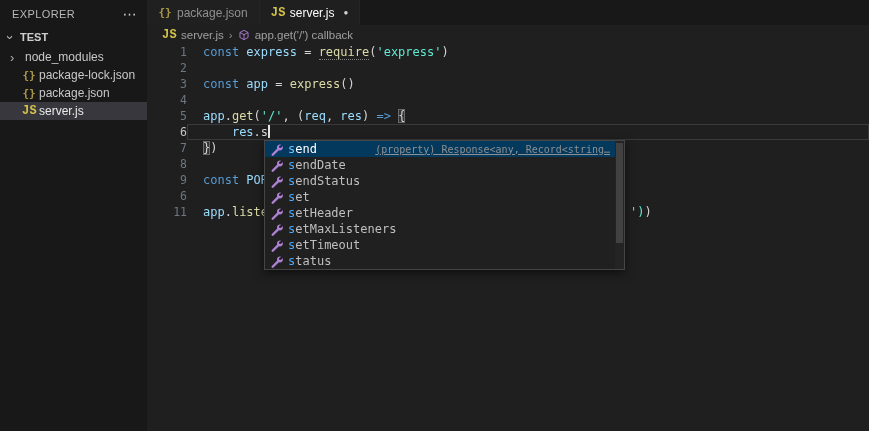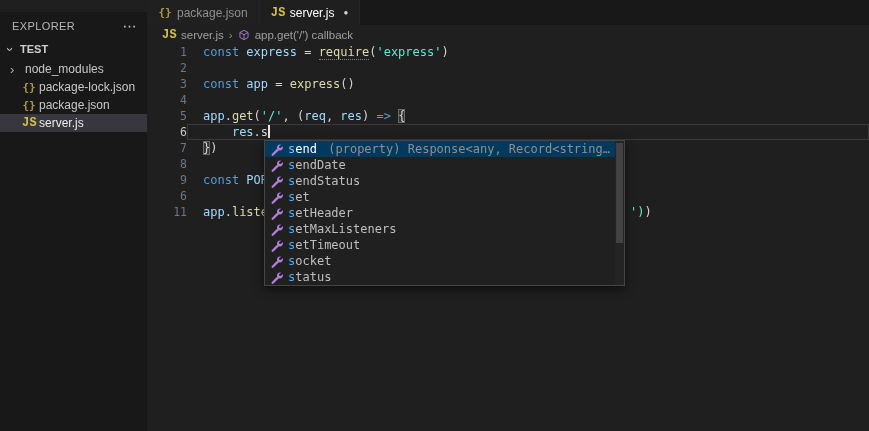--- a/index.html
+++ b/index.html
@@ -1,20 +1,20 @@
 <!DOCTYPE html>
 <html><head>
 <meta charset="utf-8">
 <style>
   html,body{margin:0;padding:0;width:869px;height:431px;overflow:hidden;background:#1f1f1f;}
   *{box-sizing:border-box;}
   .app{width:869px;height:431px;display:flex;font-family:"Liberation Sans",sans-serif;color:#ccc;}
 
   
-  .sidebar{width:147px;flex:none;background:#181818;overflow:hidden;margin-top:12px;}
+  .sidebar{width:147px;flex:none;background:#181818;overflow:hidden;}
   .sb-header{height:28px;display:flex;align-items:center;justify-content:space-between;
              padding:0 10px 0 12px;font-size:11px;letter-spacing:.4px;color:#b8b8b8;}
   .sb-more{color:#cfcfcf;font-size:14px;cursor:pointer;line-height:1;}
   .section-row{height:18px;display:flex;align-items:center;gap:4px;padding-left:4px;
                font-size:11px;font-weight:bold;color:#cfcfcf;}
   .chev-down{display:inline-block;transform:rotate(90deg);font-weight:normal;font-size:13px;width:12px;text-align:center;color:#c0c0c0;}
   .tree{margin-top:2px;}
   .tree-row{height:18px;display:flex;align-items:center;padding-left:10px;font-size:12px;color:#c8c8c8;cursor:pointer;}
   .tree-row.selected{background:#37373d;color:#eaeaea;}
   .tree-row .chev{width:12px;color:#b0b0b0;font-size:13px;line-height:1;}
@@ -58,21 +58,21 @@
   
   .suggest{position:absolute;left:117px;top:96px;width:361px;background:#202020;
            border:1px solid #454545;z-index:10;box-shadow:0 3px 9px rgba(0,0,0,.55);}
   .srow{display:flex;align-items:center;height:16px;padding:0 14px 0 3px;gap:4px;
         font-size:12px;color:#bfbfbf;cursor:pointer;white-space:nowrap;}
   .srow.selected{background:#04395e;color:#ffffff;}
   .sicon{width:16px;height:14px;flex:none;display:flex;align-items:center;justify-content:center;}
   .slabel{white-space:pre;}
   .match{color:#4daafc;}
   .srow.selected .match{color:#6fc3ff;}
-  .sdetail{margin-left:auto;color:#8f8f8f;font-size:12px;overflow:hidden;white-space:nowrap;}
+  .sdetail{margin-left:auto;color:#8f8f8f;font-size:10px;overflow:hidden;white-space:nowrap;text-decoration:underline;}
   .sb-track{position:absolute;right:0;top:0;width:9px;height:100%;background:#242424;}
   .sb-thumb{position:absolute;right:1px;top:2px;width:7px;height:100px;background:#424242;cursor:grab;}
 </style>
 </head>
 <body>
 
 <div class="app">
 
   <aside class="sidebar">
     <div class="sb-header">
@@ -237,28 +237,20 @@
                 </svg>
               </span>
               <span class="slabel"><span class="match">s</span><span class="rest">etTimeout</span></span>
             </div>
             <div class="srow">
               <span class="sicon">
                 <svg viewBox="0 0 16 16" width="13" height="13">
                   <path fill="#b180d7" d="M13.8 2.2a3.6 3.6 0 0 0-4.9 4.6l-6.6 6.6a1.4 1.4 0 0 0 2 2l6.6-6.6a3.6 3.6 0 0 0 4.6-4.9l-2.3 2.3-1.8-.4-.4-1.8z"></path>
                 </svg>
               </span>
-              <span class="slabel"><span class="match">s</span><span class="rest">ocket</span></span>
-            </div>
-            <div class="srow">
-              <span class="sicon">
-                <svg viewBox="0 0 16 16" width="13" height="13">
-                  <path fill="#b180d7" d="M13.8 2.2a3.6 3.6 0 0 0-4.9 4.6l-6.6 6.6a1.4 1.4 0 0 0 2 2l6.6-6.6a3.6 3.6 0 0 0 4.6-4.9l-2.3 2.3-1.8-.4-.4-1.8z"></path>
-                </svg>
-              </span>
               <span class="slabel"><span class="match">s</span><span class="rest">tatus</span></span>
             </div>
           </div>
         <div class="sb-track">
           <div class="sb-thumb"></div>
         </div>
       </div>
     </div>
   </main>
 

